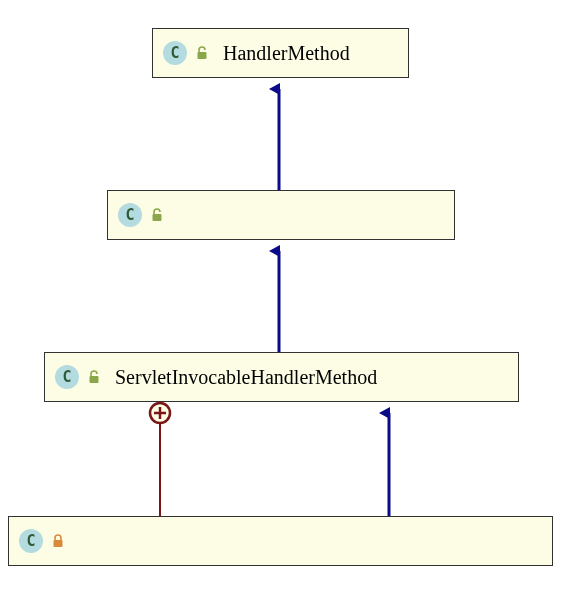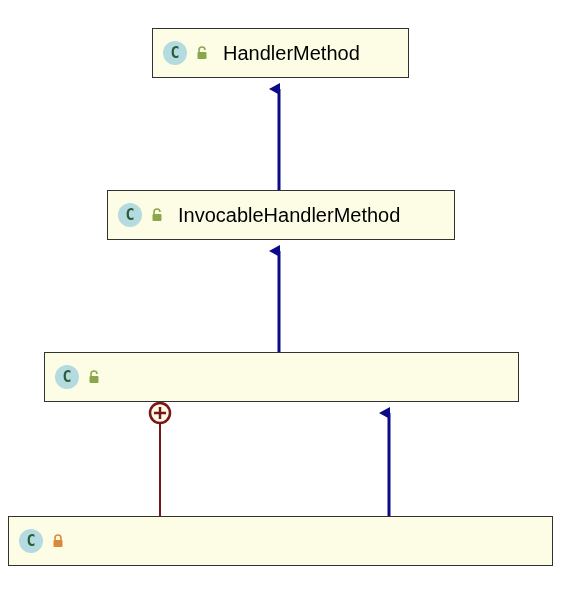--- a/index.html
+++ b/index.html
@@ -48,21 +48,21 @@
     position: relative;
   }
   .lock-icon svg {
     display: block;
   }
   .class-name {
     margin-left: 14px;
     font-size: 20px;
     color: #000;
     white-space: nowrap;
-    font-family: Liberation Sans, sans-serif;
+    font-family: Liberation Serif, serif;
   }
   svg.edges {
     position: absolute;
     left: 0;
     top: 0;
     width: 570px;
     height: 604px;
     pointer-events: none;
   }
 </style>
@@ -100,31 +100,31 @@
   </div>
 
   <div class="node" style="left:107px;top:190px;width:348px">
     <span class="class-icon">C</span>
     <span class="lock-icon">
       <svg width="14" height="14" viewBox="0 0 14 14">
         <path d="M4 6 V4 a3 3 0 0 1 6 0" fill="none" stroke="#8aa84b" stroke-width="1.6"></path>
         <rect x="2.5" y="6" width="9" height="7" rx="1" fill="#8aa84b"></rect>
       </svg>
     </span>
-    <span class="class-name">InvocableHandlerMethod</span>
   </div>
 
   <div class="node" style="left:44px;top:352px;width:475px">
     <span class="class-icon">C</span>
     <span class="lock-icon">
       <svg width="14" height="14" viewBox="0 0 14 14">
         <path d="M4 6 V4 a3 3 0 0 1 6 0" fill="none" stroke="#8aa84b" stroke-width="1.6"></path>
         <rect x="2.5" y="6" width="9" height="7" rx="1" fill="#8aa84b"></rect>
       </svg>
     </span>
+    <span class="class-name">ServletInvocableHandlerMethod</span>
   </div>
 
   <div class="node" style="left:8px;top:516px;width:545px">
     <span class="class-icon">C</span>
     <span class="lock-icon">
       <svg width="14" height="14" viewBox="0 0 14 14">
         <path d="M4 6 V4 a3 3 0 0 1 6 0 V6" fill="none" stroke="#d88a3a" stroke-width="1.6"></path>
         <rect x="2.5" y="6" width="9" height="7" rx="1" fill="#d88a3a"></rect>
       </svg>
     </span>

